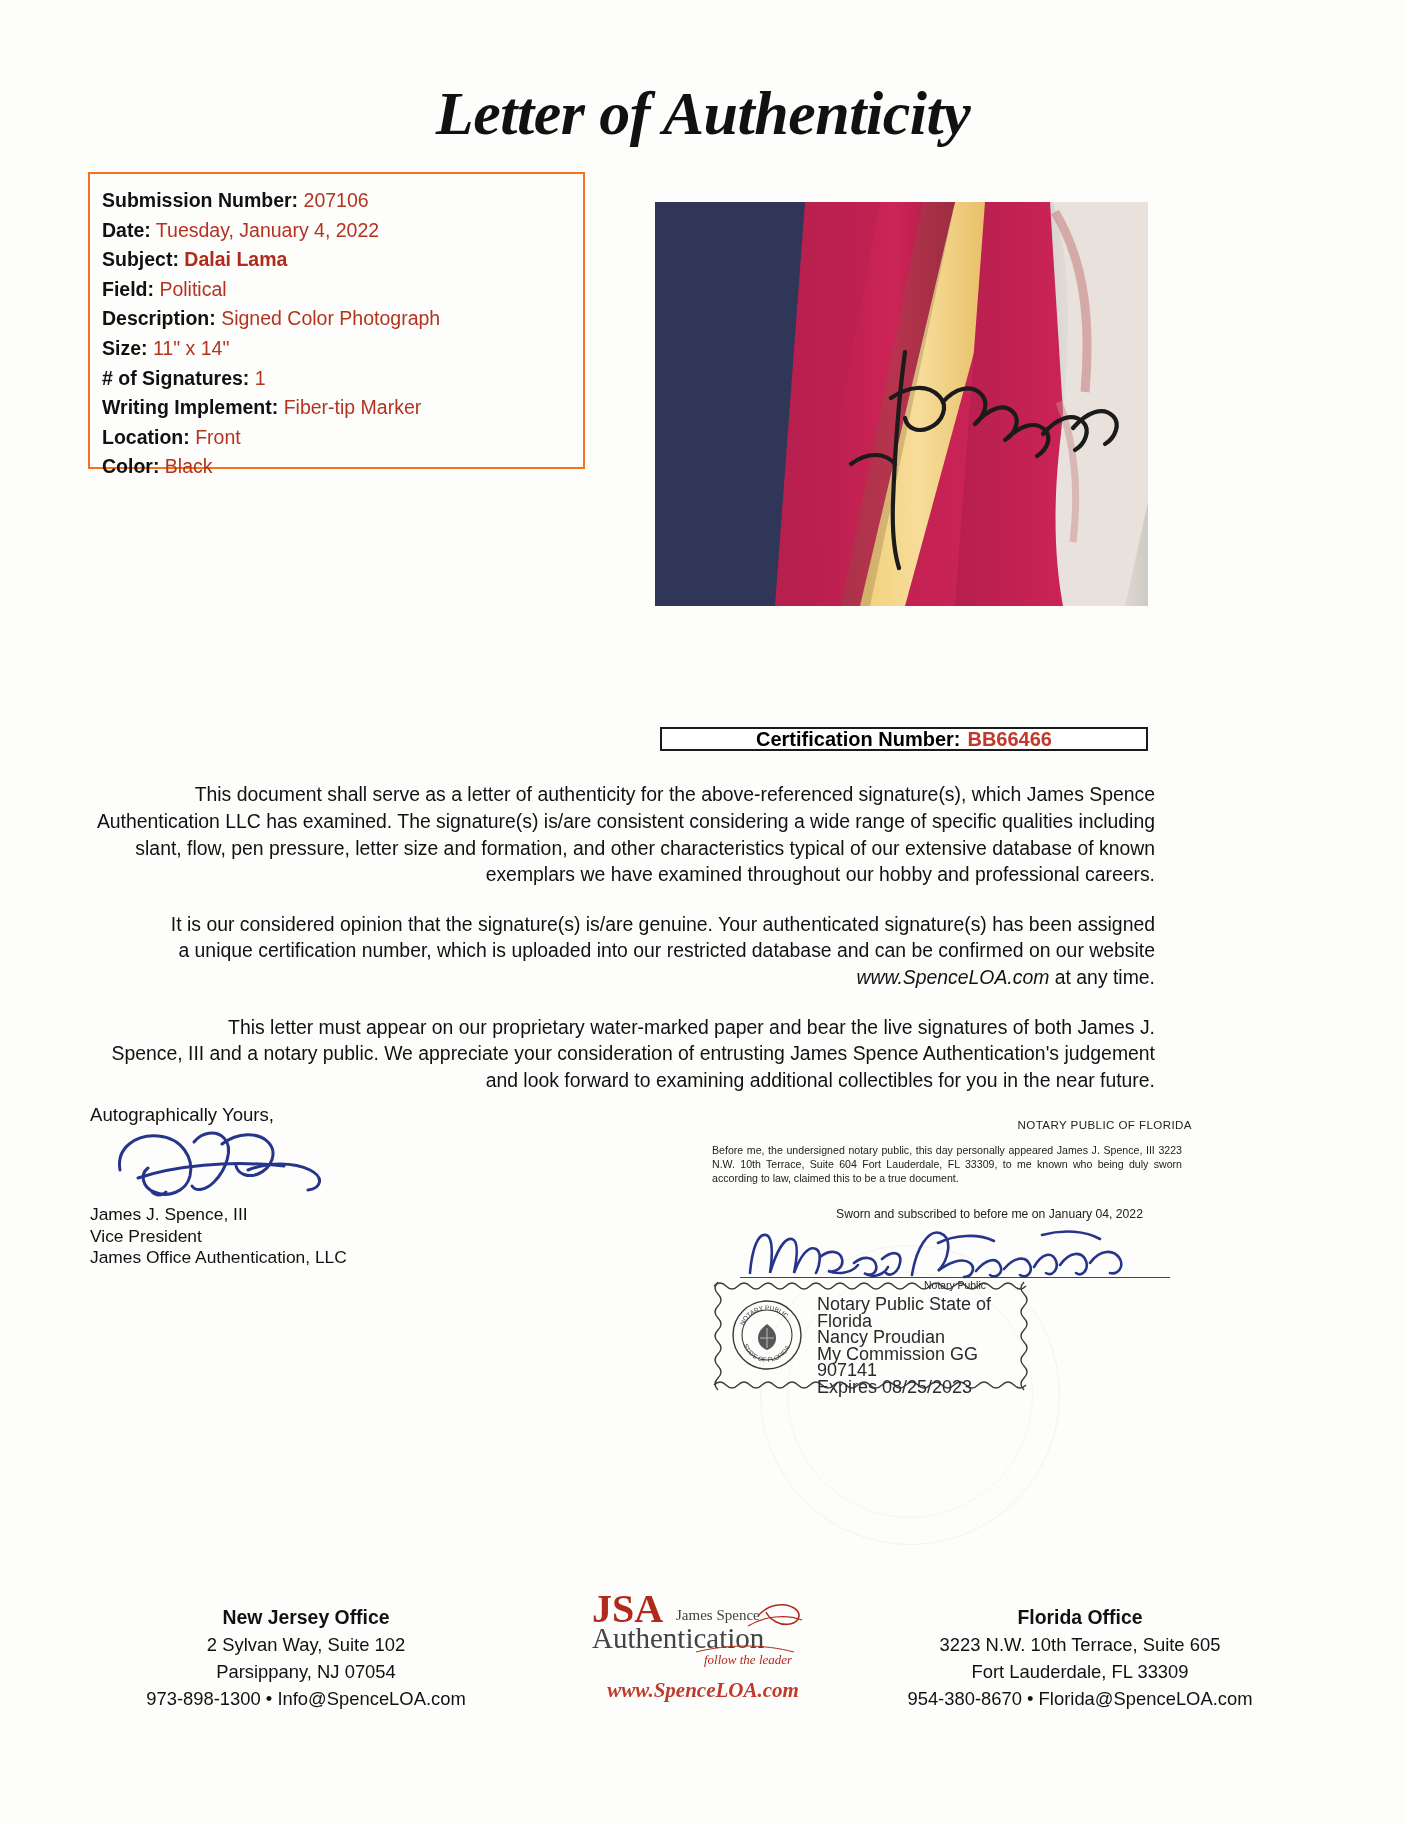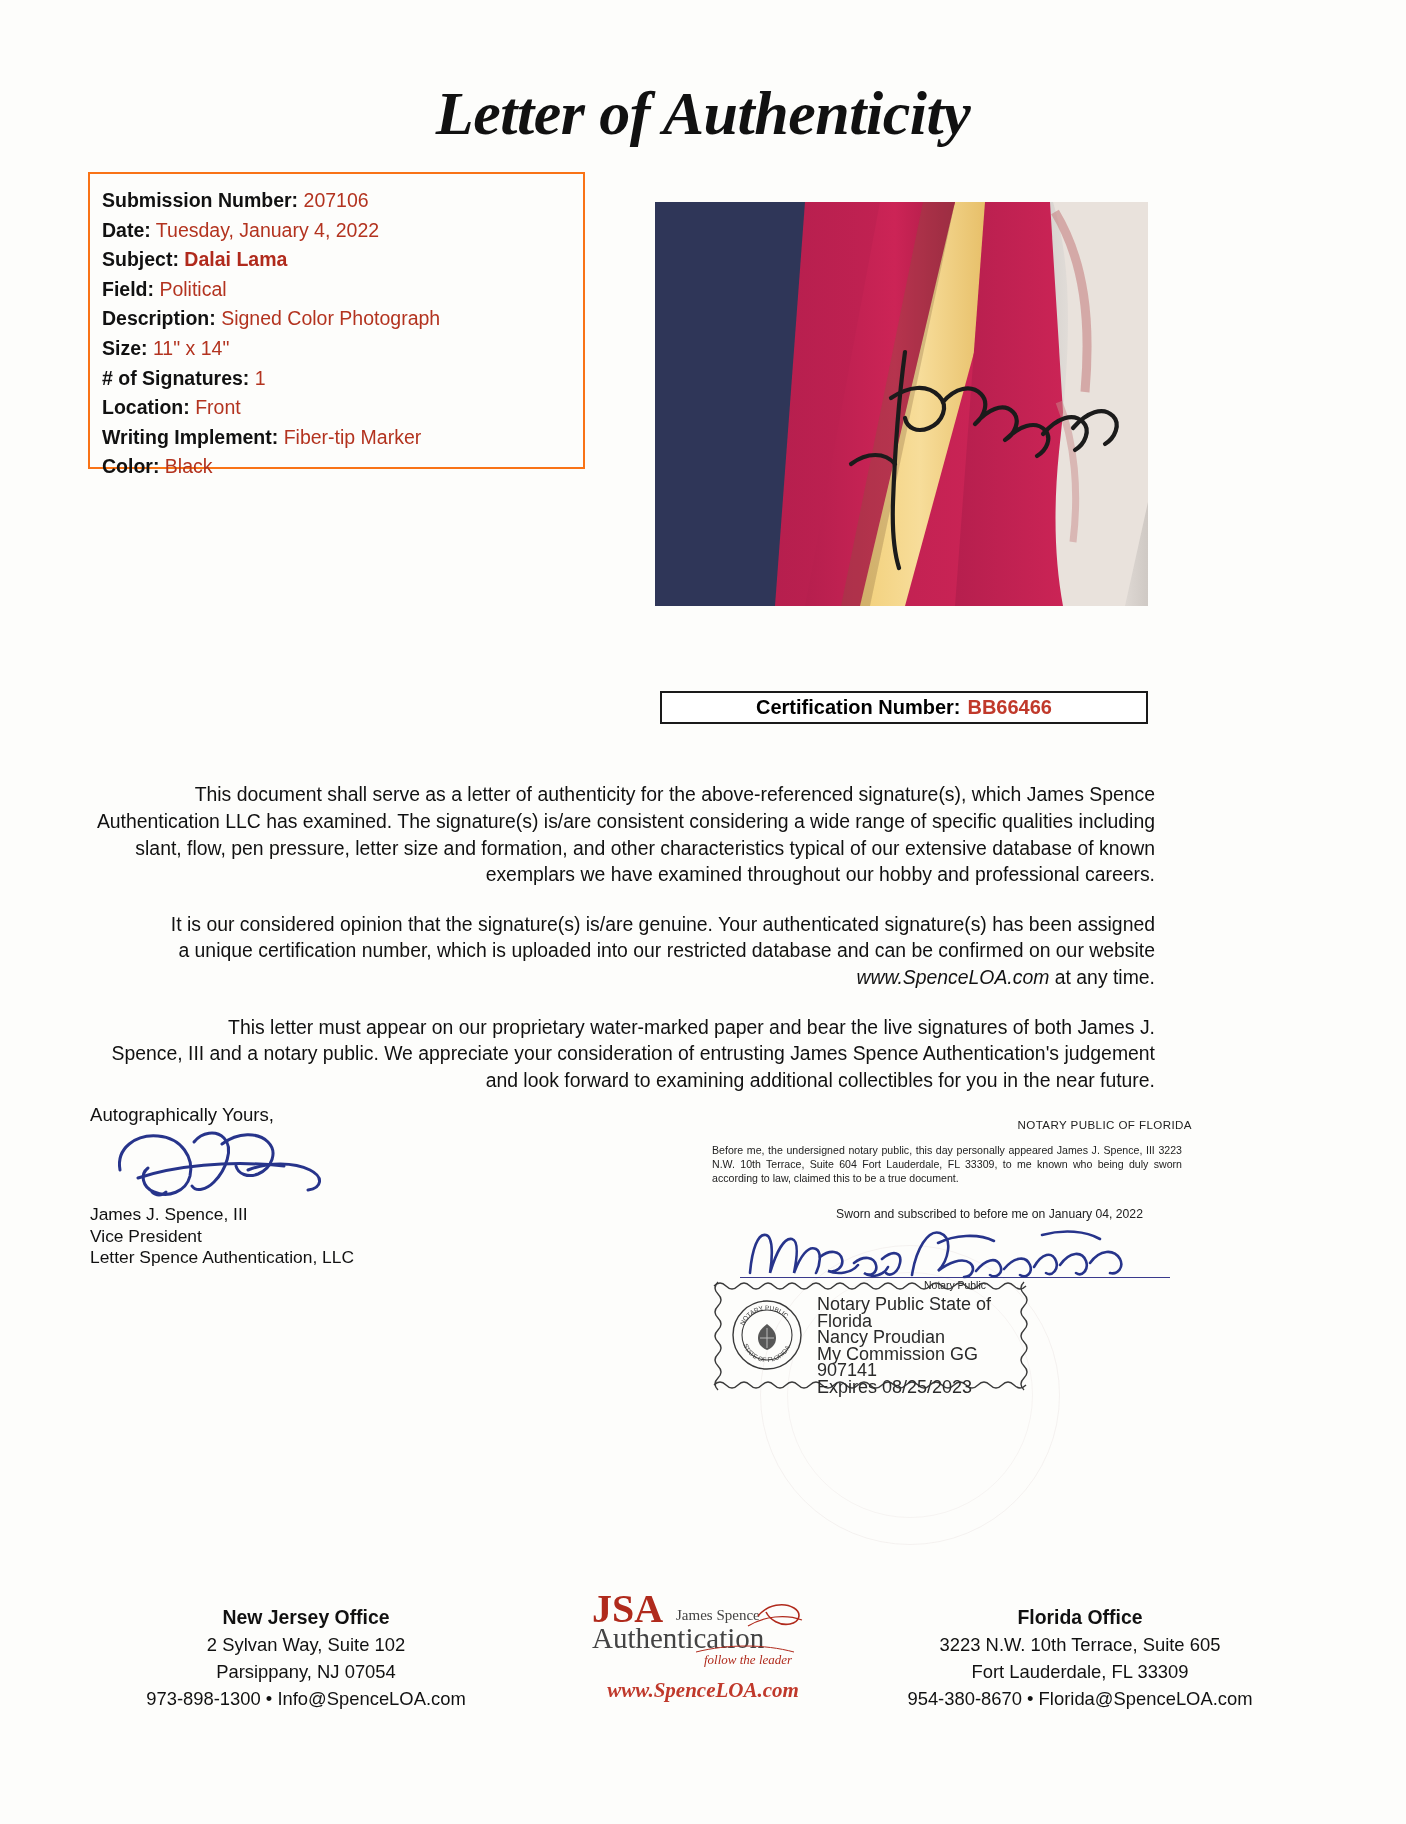--- a/index.html
+++ b/index.html
@@ -68,22 +68,22 @@
     left: 655px; top: 202px;
     width: 493px; height: 404px;
     overflow: hidden;
     background: #2c3350;
   }
   .photo svg { display:block; width:100%; height:100%; }
 
   
   .cert-bar {
     position: absolute;
-    left: 660px; top: 691px;
-    width: 488px; height: 33px;
+    left: 660px; top: 727px;
+    width: 488px; height: 24px;
     border: 2px solid #1a1a1a;
     display: flex; align-items: center; justify-content: center;
     font-size: 20px; font-weight: bold;
     background: #fff;
   }
   .cert-num { color: #c0392b; margin-left: 7px; }
 
   
   .body-wrap {
     position: absolute;
@@ -208,26 +208,26 @@
     </div>
     <div class="info-row">
       <span class="info-label">Size:</span>
       <span class="info-val">11" x 14"</span>
     </div>
     <div class="info-row">
       <span class="info-label"># of Signatures:</span>
       <span class="info-val">1</span>
     </div>
     <div class="info-row">
+      <span class="info-label">Writing Implement:</span>
+      <span class="info-val">Fiber-tip Marker</span>
+    </div>
+    <div class="info-row">
       <span class="info-label">Location:</span>
       <span class="info-val">Front</span>
-    </div>
-    <div class="info-row">
-      <span class="info-label">Writing Implement:</span>
-      <span class="info-val">Fiber-tip Marker</span>
     </div>
     <div class="info-row">
       <span class="info-label">Color:</span>
       <span class="info-val">Black</span>
     </div>
   </div>
 
   <div class="photo">
     <svg viewBox="0 0 493 404" preserveAspectRatio="none">
       <defs>
@@ -291,21 +291,21 @@
           <path d="M124 18 C140 6 160 6 170 16 C180 26 174 42 160 48 C150 52 140 48 138 40"></path>
           <path d="M150 44 C170 36 196 36 212 44 C226 51 224 62 210 64"></path>
           <path d="M40 52 C76 40 130 34 186 40"></path>
           <path d="M54 66 C58 70 64 70 68 66"></path>
         </g>
       </svg>
     </div>
     <div class="sig-name-lines">
       <div>James J. Spence, III</div>
       <div>Vice President</div>
-      <div>Letter Spence Authentication, LLC</div>
+      <div>James Office Authentication, LLC</div>
     </div>
   </div>
 
   <div class="notary">
     <div class="notary-head">NOTARY PUBLIC OF FLORIDA</div>
     <div class="notary-para">Before me, the undersigned notary public, this day personally appeared James J. Spence, III 3223 N.W. 10th Terrace, Suite 604 Fort Lauderdale, FL 33309, to me known who being duly sworn according to law, claimed this to be a true document.</div>
     <div class="sworn">Sworn and subscribed to before me on January 04, 2022</div>
     <div class="notary-sig">
       <svg width="420" height="58" viewBox="0 0 420 58">
         <g stroke="#27348b" stroke-width="2.6" fill="none" stroke-linecap="round">

